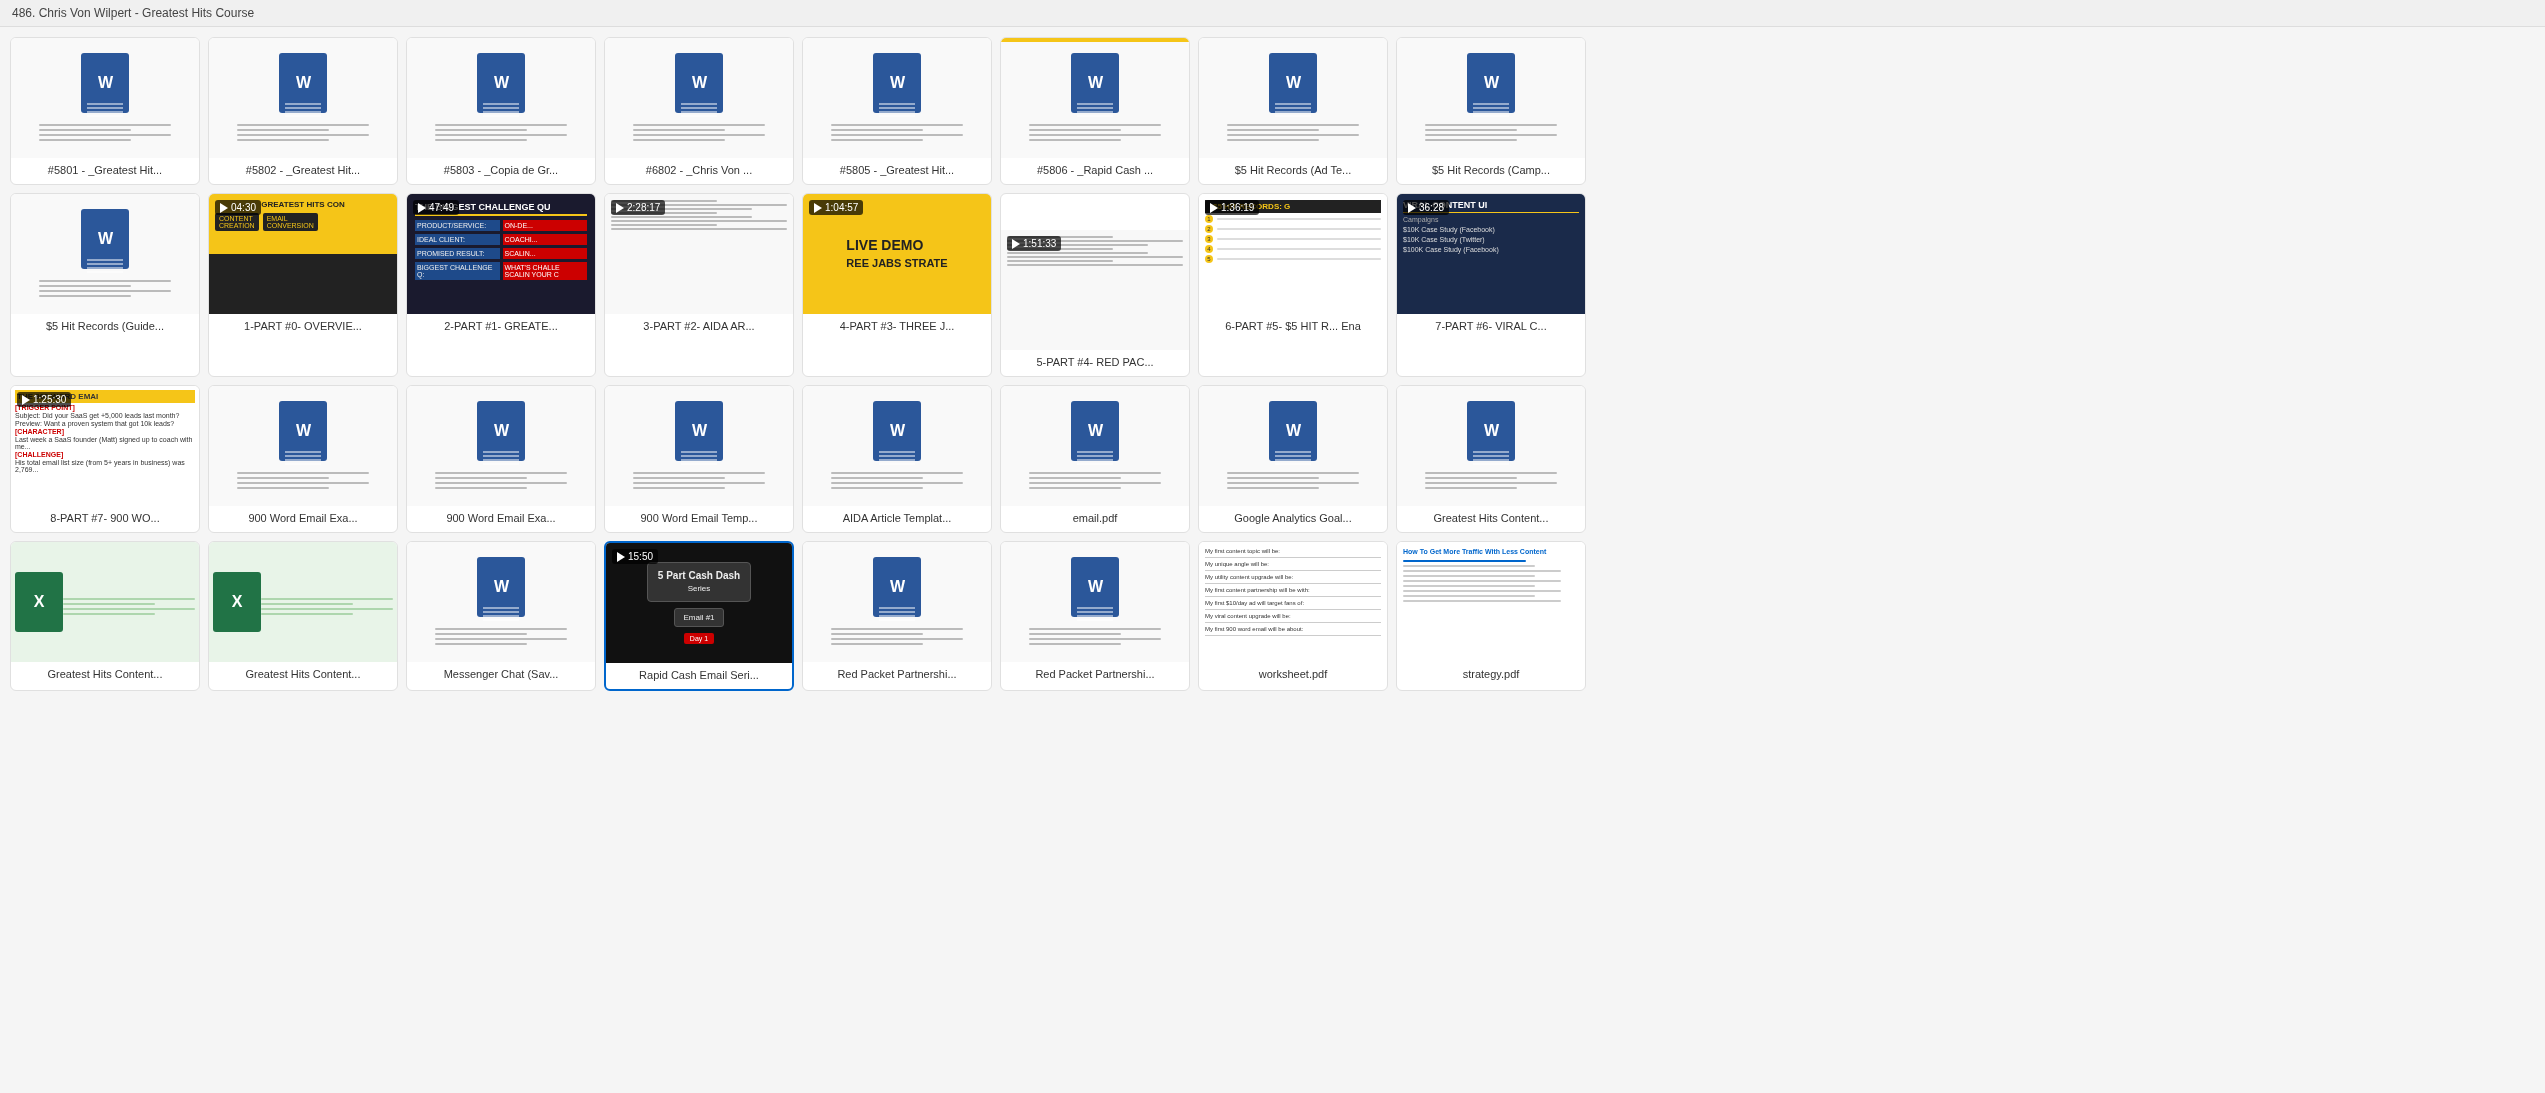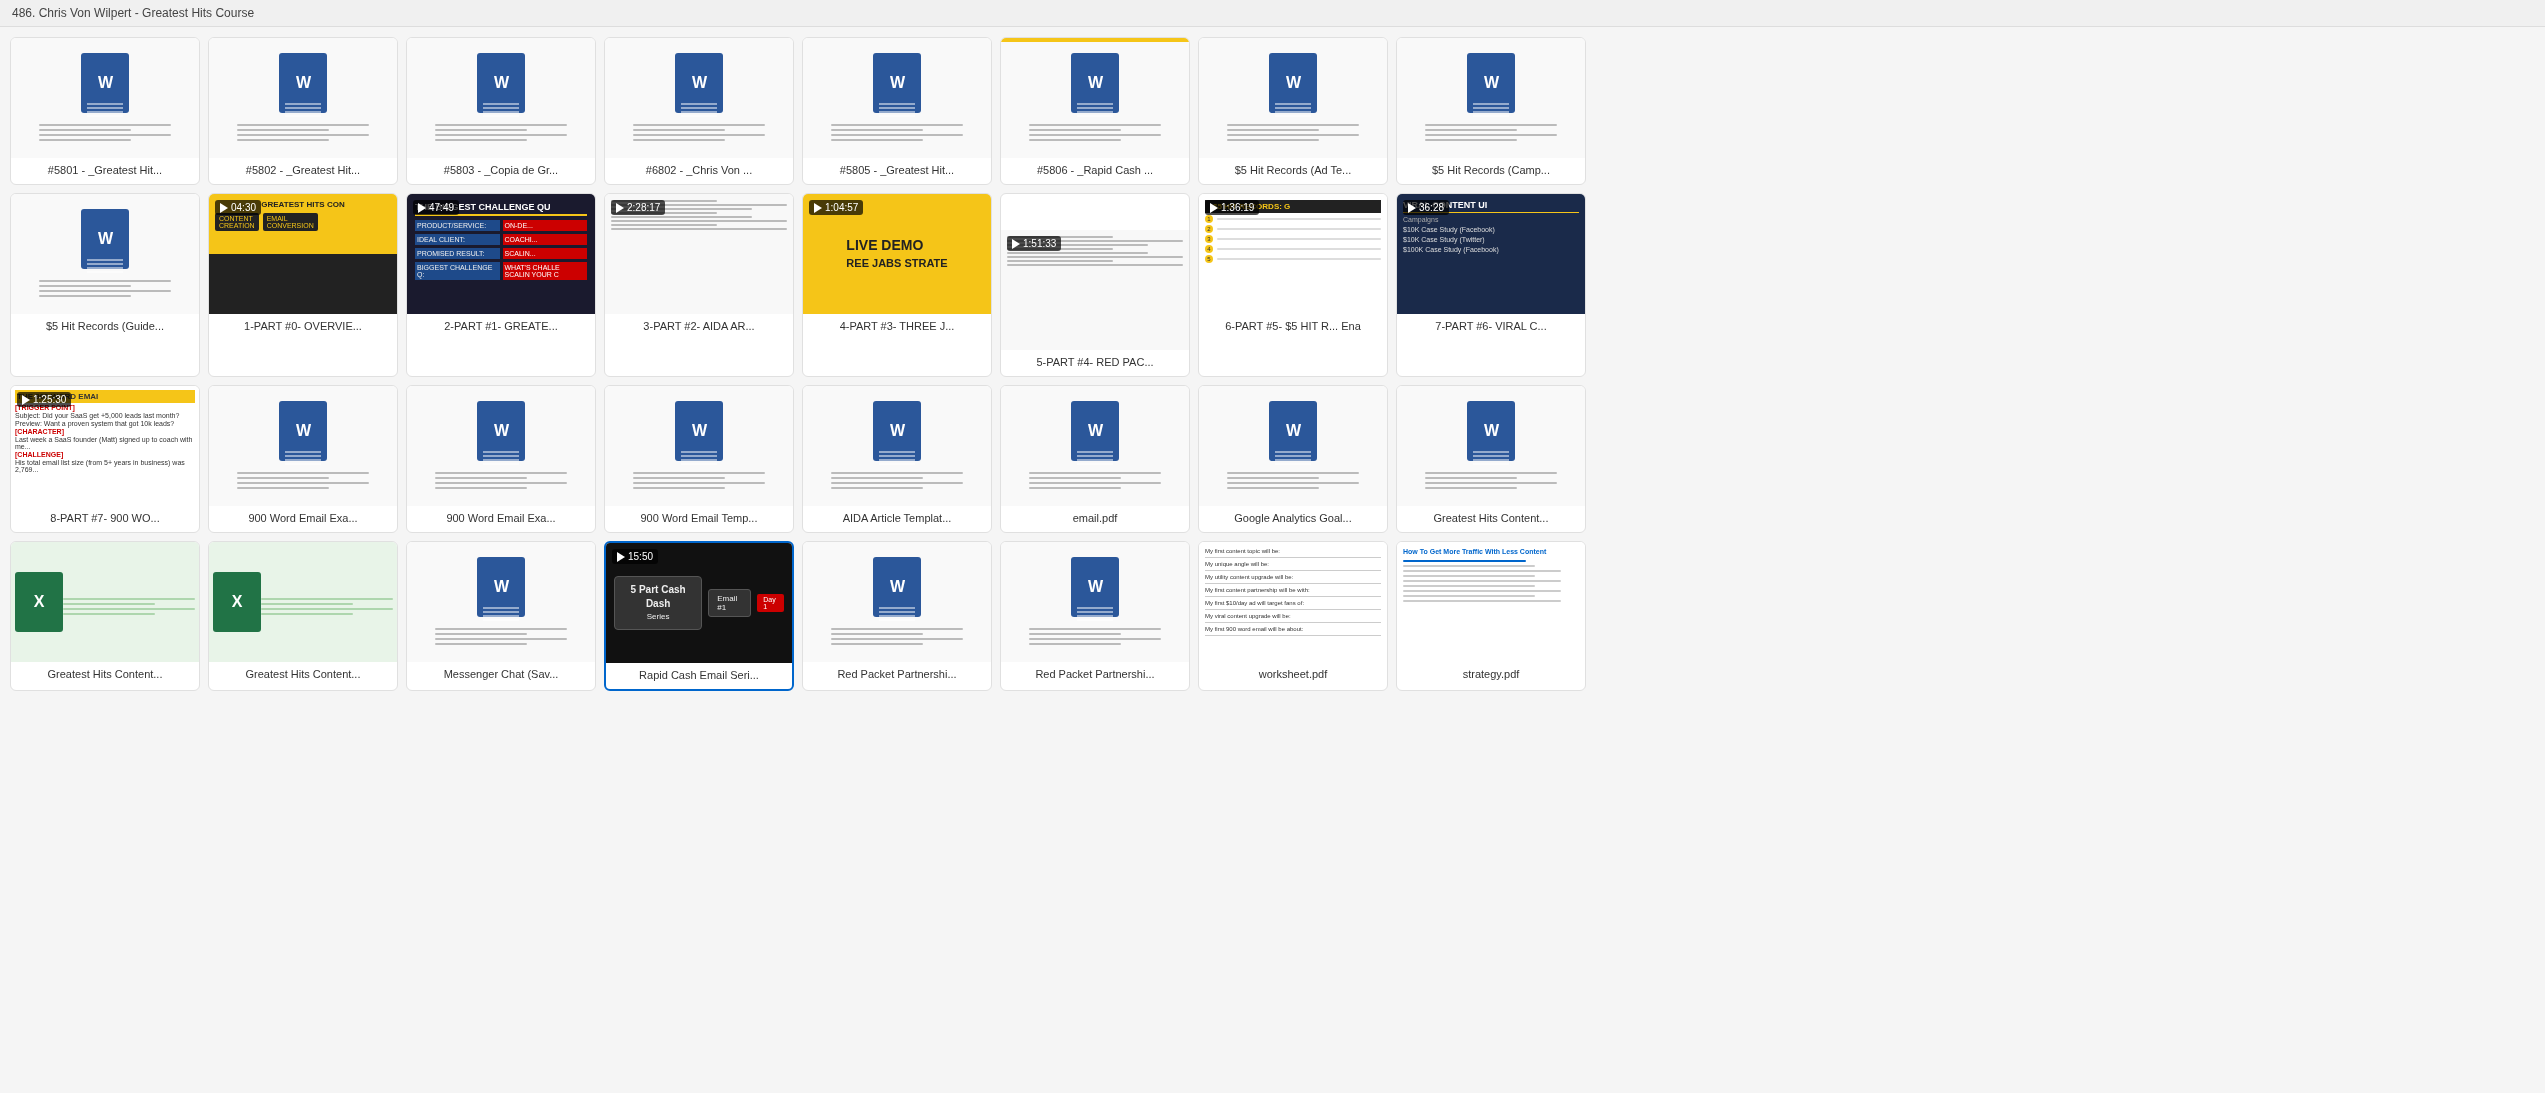--- a/index.html
+++ b/index.html
@@ -554,21 +554,21 @@
             <div class="doc-line full"></div>
             <div class="doc-line short"></div>
             <div class="doc-line full"></div>
             <div class="doc-line short"></div>
           </div>
         </div>
         <div class="card-label">Messenger Chat (Sav...</div>
       </div>
       <div class="card selected-card">
         <div class="card-thumb" style="background: rgb(17, 17, 17); position: relative;">
-          <div style="width: 100%; height: 100%; background: rgb(17, 17, 17); display: flex; flex-direction: row; align-items: center; justify-content: center; gap: 6px; padding: 8px;">
+          <div style="width: 100%; height: 100%; background: rgb(17, 17, 17); display: flex; flex-direction: column; align-items: center; justify-content: center; gap: 6px; padding: 8px;">
         <div style="background:#333;border:1px solid #555;color:#eee;font-size:8px;padding:6px 10px;border-radius:4px;text-align:center;line-height:1.4">
           <div style="font-size:10px;font-weight:bold">5 Part Cash Dash</div>
           <div style="font-size:8px">Series</div>
         </div>
         <div style="background:#333;border:1px solid #555;color:#eee;font-size:8px;padding:4px 8px;border-radius:3px;">Email #1</div>
         <div style="background:#c00;color:#fff;font-size:7px;padding:2px 6px;border-radius:2px;">Day 1</div>
           </div>
           <div class="video-timer"><div class="play-triangle"></div>15:50</div>
         </div>
         <div class="card-label">Rapid Cash Email Seri...</div>

